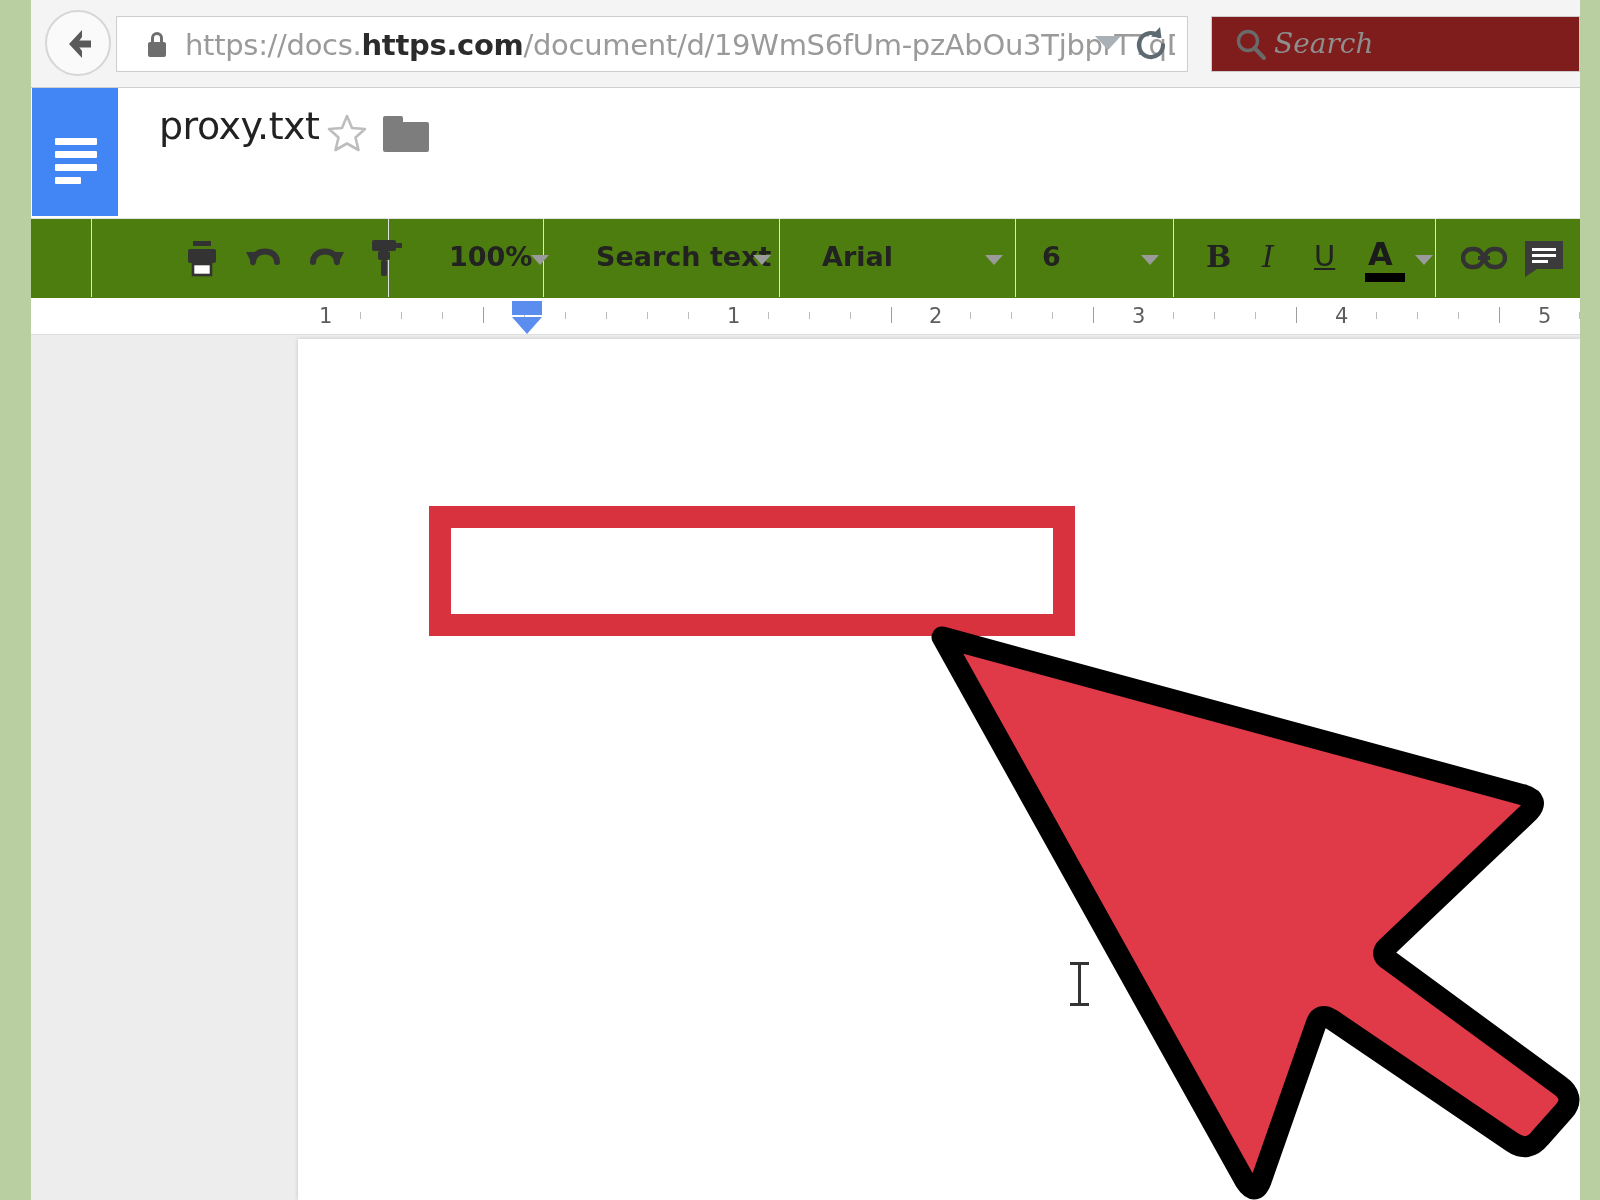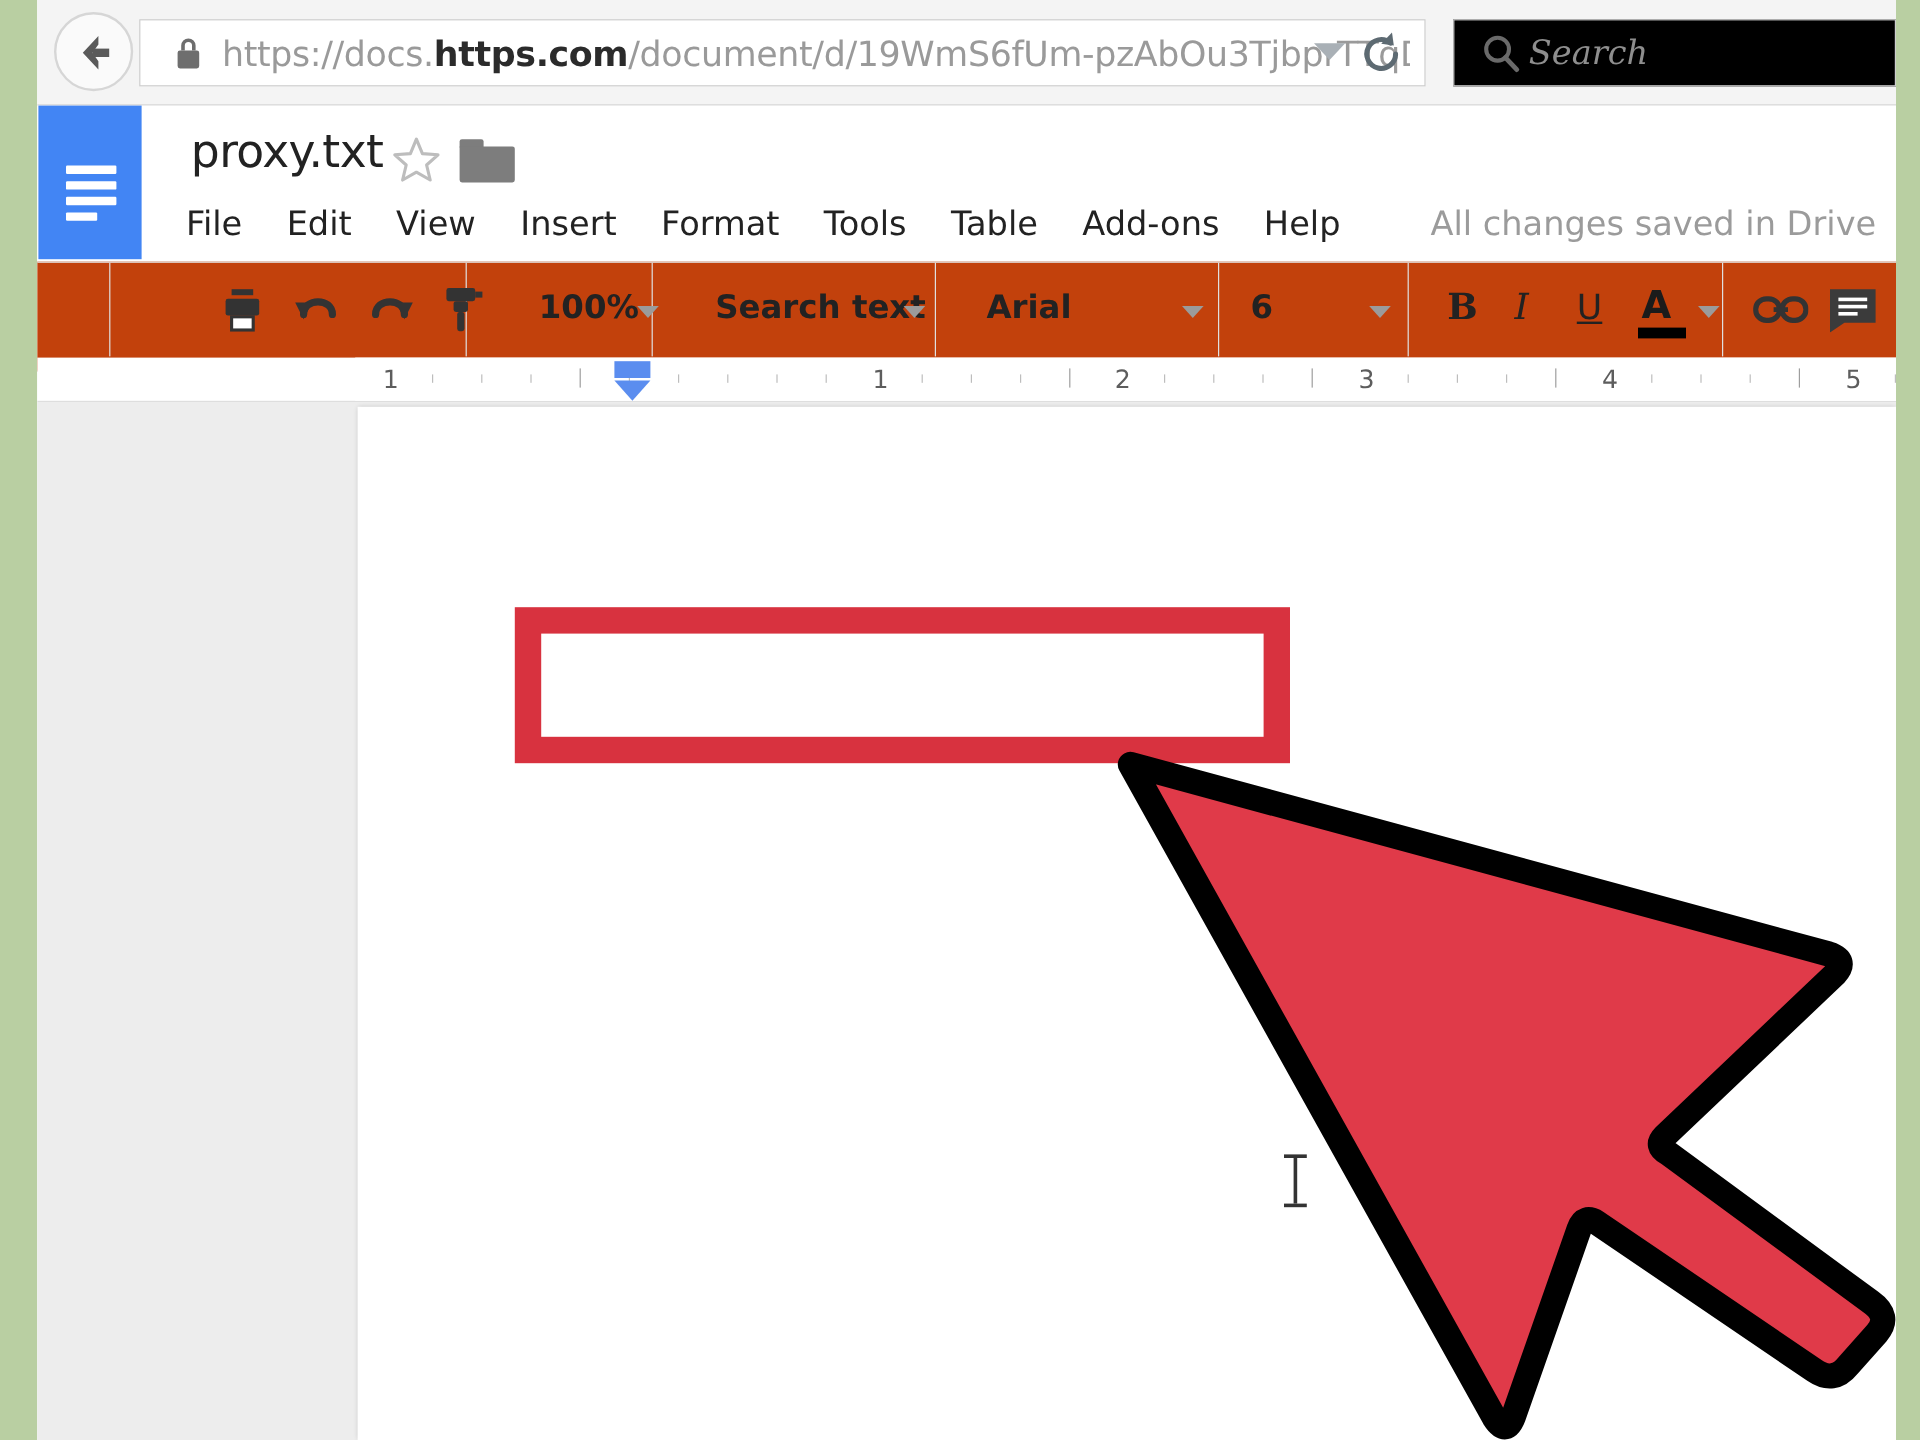--- a/index.html
+++ b/index.html
@@ -90,21 +90,21 @@
   #reload-btn {
     position: absolute;
     right: 16px; top: 8px;
     width: 40px; height: 40px;
   }
 
   #searchbox {
     position: absolute;
     left: 1180px; top: 16px;
     width: 369px; height: 56px;
-    background: #000000;
+    background: #7f1d1d;
     border: 1px solid #cdcdcd;
     box-sizing: border-box;
   }
   #search-icon { position: absolute; left: 22px; top: 11px; }
   #search-ph {
     position: absolute;
     left: 62px; top: 10px;
     font-size: 28px; line-height: 34px;
     color: #8e8e8e;
     font-style: italic;
@@ -177,21 +177,21 @@
     margin-left: 38px;
     white-space: nowrap;
     font-family: "DejaVu Sans", sans-serif;
   }
 
   
   #toolbar {
     position: absolute;
     left: 0; top: 218px;
     width: 1549px; height: 92px;
-    background: #c2410c;
+    background: #4d7c0f;
     border-top: 1px solid #e3e3e3;
     border-bottom: 1px solid #dadada;
     box-sizing: border-box;
   }
   .tb-sep {
     position: absolute;
     top: 0;
     width: 1px;
     height: 78px;
     background: #e0e0e0;
@@ -374,32 +374,20 @@
 
       <svg id="star-icon" width="42" height="42" viewBox="0 0 42 42">
         <path d="M21 4 L26 16 L39 17 L29.5 25.5 L32.5 38 L21 31.5 L9.5 38 L12.5 25.5 L3 17 L16 16 Z" fill="none" stroke="#bdbdbd" stroke-width="2.6" stroke-linejoin="round"></path>
       </svg>
 
       <div id="folder-icon">
         <div class="tab"></div>
         <div class="body"></div>
       </div>
 
-      <div id="menubar">
-        <span class="menu-item">File</span>
-        <span class="menu-item">Edit</span>
-        <span class="menu-item">View</span>
-        <span class="menu-item">Insert</span>
-        <span class="menu-item">Format</span>
-        <span class="menu-item">Tools</span>
-        <span class="menu-item">Table</span>
-        <span class="menu-item">Add-ons</span>
-        <span class="menu-item">Help</span>
-        <span id="save-status">All changes saved in Drive</span>
-      </div>
     </div>
 
     <div id="toolbar">
 
       <div class="tb-sep" style="left:60px;"></div>
       <div class="tb-sep" style="left:357px;"></div>
       <div class="tb-sep" style="left:512px;"></div>
       <div class="tb-sep" style="left:748px;"></div>
       <div class="tb-sep" style="left:984px;"></div>
       <div class="tb-sep" style="left:1142px;"></div>

